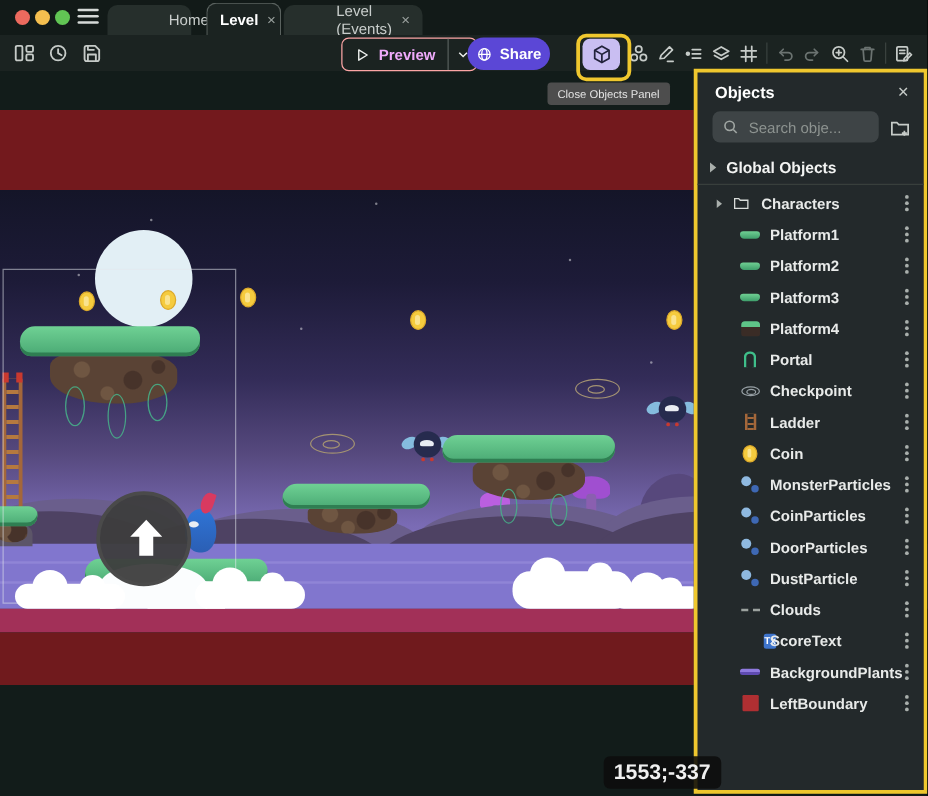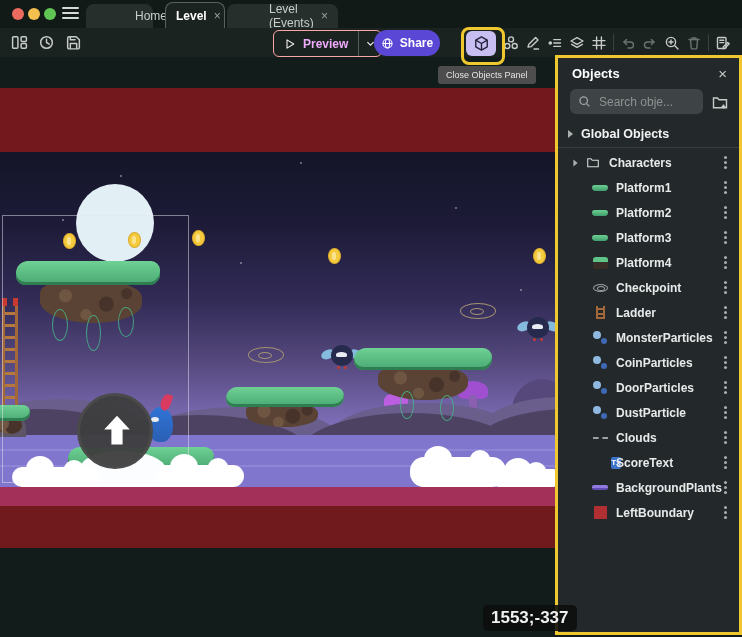--- a/index.html
+++ b/index.html
@@ -449,34 +449,48 @@
       </div>
       <div class="row">
         <span class="oicon">
             <span class="icon-platform4"></span>
           </span>
         <span class="olabel">Platform4</span>
         <span class="kebab"></span>
       </div>
       <div class="row">
         <span class="oicon">
+            <span class="icon-portal"></span>
+          </span>
+        <span class="olabel">Portal</span>
+        <span class="kebab"></span>
+      </div>
+      <div class="row">
+        <span class="oicon">
             <span class="icon-checkpoint"></span>
           </span>
         <span class="olabel">Checkpoint</span>
         <span class="kebab"></span>
       </div>
       <div class="row">
         <span class="oicon">
             <span class="icon-ladder"></span>
           </span>
         <span class="olabel">Ladder</span>
         <span class="kebab"></span>
       </div>
       <div class="row">
         <span class="oicon">
+            <span class="icon-coin"></span>
+          </span>
+        <span class="olabel">Coin</span>
+        <span class="kebab"></span>
+      </div>
+      <div class="row">
+        <span class="oicon">
             <span class="icon-particles"></span>
           </span>
         <span class="olabel">MonsterParticles</span>
         <span class="kebab"></span>
       </div>
       <div class="row">
         <span class="oicon">
             <span class="icon-particles"></span>
           </span>
         <span class="olabel">CoinParticles</span>

